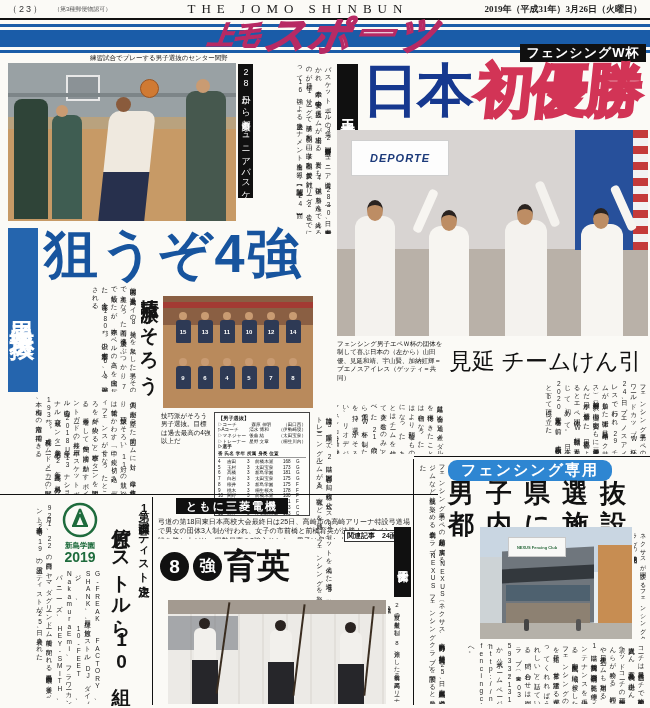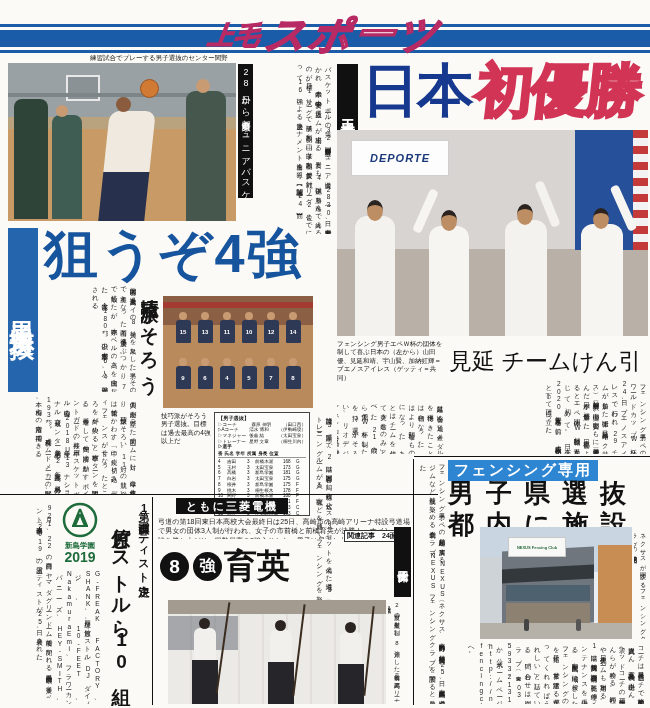--- a/index.html
+++ b/index.html
@@ -57,20 +57,28 @@
   .tp-body{width:15px;height:23px;background:#2e3a55;border-radius:3px 3px 1px 1px;color:#fff;
            font-size:6px;font-weight:bold;display:flex;align-items:center;justify-content:center;}
   
   .mlogo-text{color:#1e6b3c;font-weight:900;text-align:center;line-height:1.05;}
 </style>
 </head>
 <body>
 
 <div id="paper">
 
+  <div class="hdr">
+    <div class="hdr-left">
+      <span class="pgnum">（23）</span>
+      <span class="permit">（第3種郵便物認可）</span>
+    </div>
+    <div class="masthead">THE  JOMO  SHINBUN</div>
+    <div class="dateline">2019年（平成31年）3月26日（火曜日）</div>
+  </div>
 
   <div>
     <div class="stripe" style="top:24px;height:3px;"></div>
     <div class="stripe" style="top:30px;height:17px;"></div>
     <div class="stripe" style="top:50px;height:3px;"></div>
     <div class="logo-wrap">
       <span class="logo-jomo">上毛</span>
       <span class="logo-sports">スポーツ</span>
     </div>
   </div>
@@ -279,20 +287,21 @@
         <span class="rc-gr">3</span>
         <span class="rc-sch">伊勢崎宮郷</span>
         <span class="rc-h">183</span>
         <span class="rc-p">C</span>
       </div>
       </div>
   </div>
 
   <div class="vbody abs" style="left:314px;top:412px;width:20px;height:288px;">施設は3階建てで、2階は国際試合と同じ規格の公式ピスト3セットを備えた道場、3階には体幹トレーニングマシンを備えたトレーニングルームが入る。実戦などを通じてフェンシングを楽しむ一般コースもある。入会金は1万円、会費は月5千〜1万5千円。個人レッスンもある。</div>
 
+  <div class="blackbox abs" style="left:520px;top:44px;width:126px;height:18px;font-size:13px;font-weight:900;letter-spacing:1px;">フェンシングW杯</div>
 
   <div class="blackbox vtx abs" style="left:337px;top:64px;width:21px;height:126px;font-size:15px;font-weight:bold;">男子エペ団体</div>
 
   <div class="abs" style="left:362px;top:62px;white-space:nowrap;">
     <span class="hl-nippon">日本</span>
     <span class="hl-victory">初優勝</span>
   </div>
 
   <div class="photo" style="left:337px;top:130px;width:311px;height:206px;background:linear-gradient(#d8d4d2 0 58%,#b9b1a8 58% 100%);">
     <div class="fig" style="left:14px;top:10px;width:96px;height:34px;background:#fdfdfd;border:1px solid #cfcfcf;display:flex;align-items:center;justify-content:center;">
@@ -318,21 +327,21 @@
 
   <div class="abs hl-black-md" style="left:449px;top:346px;">見延 チームけん引</div>
 
   <div class="vbody abs" style="left:450px;top:380px;width:198px;height:74px;">フェンシング男子エペのワールドカップ（W杯）は24日、ブエノスアイレスで行われ、29チームが参加した団体で見延和靖（ネクサス）、加納虹輝（早大）、山田優、宇山賢（ともに三菱電機）で臨んだ日本が初優勝した。日本協会によるとエペ団体のW杯制覇は男女を通じて初めて。日本は2020年東京五輪を前に、本場欧州勢を次々と下して頂点に立った。</div>
 
   <div class="vbody abs" style="left:337px;top:400px;width:108px;height:54px;">見延は協会を通じ「金メダルを獲得できたことは自信になった。目標はより明確なものになった。あとはチームを信じて突き進むのみ」と述べた。21歳の加納ら個人でW杯を制した経験を持つ選手がそろい、リオデジャネイロ五輪8位入賞のチームを超える成果を挙げた。</div>
 
   <div class="rule" style="left:414px;top:456px;width:236px;height:1px;"></div>
   <div class="rule" style="left:413px;top:459px;width:1px;height:246px;"></div>
 
-  <div class="tag-blue abs" style="left:448px;top:460px;width:150px;height:21px;">フェンシング専用</div>
+  <div class="tag-blue abs" style="left:448px;top:460px;width:164px;height:21px;border-radius:9px;">フェンシング専用</div>
 
   <div class="abs hl-nexus" style="left:448px;top:478px;">
     <div>男子県選抜</div>
     <div>都内に施設</div>
   </div>
 
   <div class="vbody abs" style="left:416px;top:460px;width:31px;height:244px;">フェンシング男子エペの見延和靖が所属するNEXUS（ネクサス、高崎市島野町）の若林英明代表は25日、東京都練馬区に道場やジムなど競技を楽しめる会員制クラブ「NEXUSフェンシングクラブ」を開設すると発表した。</div>
 
   <div class="photo" style="left:480px;top:527px;width:152px;height:112px;background:linear-gradient(#c9d6e2 0 40%,#e8eef2 40% 100%);">
     <div class="fig" style="left:0;top:30px;width:28px;height:66px;background:#cdd3d6;"></div>

